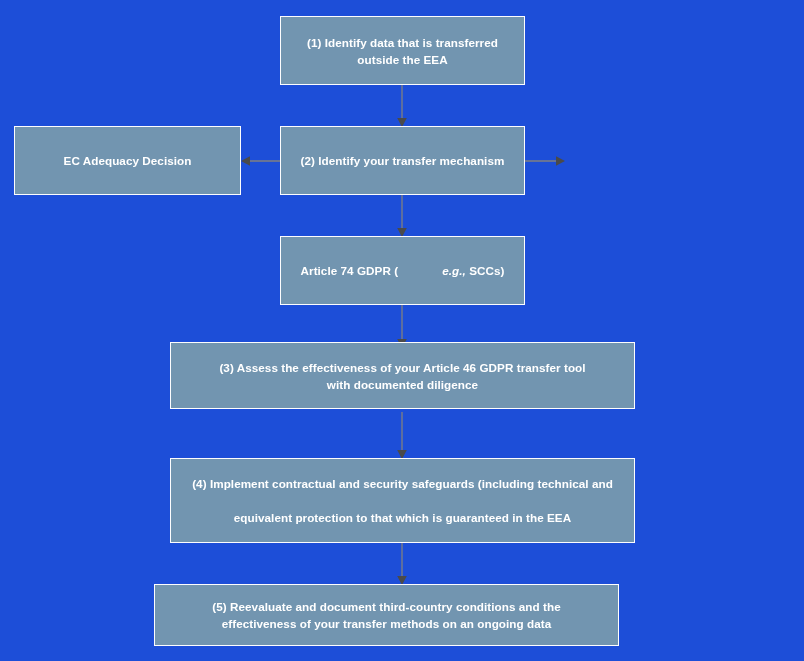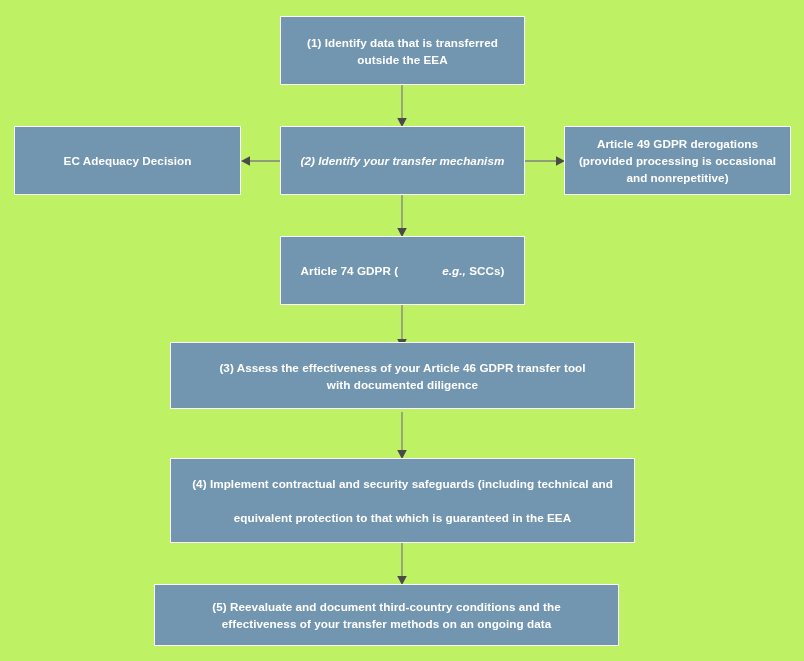--- a/index.html
+++ b/index.html
@@ -10,21 +10,21 @@
     width: 804px;
     height: 661px;
     background: #f2f2f4;
     font-family: "Liberation Sans", sans-serif;
     overflow: hidden;
   }
   #canvas {
     position: relative;
     width: 804px;
     height: 661px;
-    background: #bef264;
+    background: #1d4ed8;
   }
   .node {
     position: absolute;
     background: #7295b0;
     border: 1px solid #fdfdfe;
     box-sizing: border-box;
     display: flex;
     align-items: center;
     justify-content: center;
     text-align: center;
@@ -40,21 +40,21 @@
     display: block;
     width: 100%;
   }
   .node em {
     font-style: italic;
     margin-left: 44px;
   }
 
   
   #node-1      { left: 280px; top: 16px;  width: 245px; height: 69px; }
-  #node-2      { left: 280px; top: 126px; width: 245px; height: 69px; font-style: italic; }
+  #node-2      { left: 280px; top: 126px; width: 245px; height: 69px; }
   #node-left   { left: 14px;  top: 126px; width: 227px; height: 69px; }
   #node-right  { left: 564px; top: 126px; width: 227px; height: 69px; }
   #node-art46  { left: 280px; top: 236px; width: 245px; height: 69px; }
   #node-3      { left: 170px; top: 342px; width: 465px; height: 67px; }
   #node-4      { left: 170px; top: 458px; width: 465px; height: 85px; }
   #node-5      { left: 154px; top: 584px; width: 465px; height: 62px; }
 
   
   .conn {
     position: absolute;
@@ -113,23 +113,20 @@
   </div>
 
   <div class="node" id="node-left">
     <span class="txt">EC Adequacy Decision</span>
   </div>
 
   <div class="node" id="node-2">
     <span class="txt">(2) Identify your transfer mechanism</span>
   </div>
 
-  <div class="node" id="node-right">
-    <span class="txt"><span>Article 49 GDPR derogations</span><br><span>(provided processing is occasional</span><br><span>and nonrepetitive)</span></span>
-  </div>
 
   <div class="node" id="node-art46">
     <span class="txt"><span>Article 74 GDPR (</span><em>e.g.,</em><span> SCCs)</span></span>
   </div>
 
   <div class="node" id="node-3">
     <span class="txt"><span>(3) Assess the effectiveness of your Article 46 GDPR transfer tool</span><br><span>with documented diligence</span></span>
   </div>
 
   <div class="node" id="node-4">

